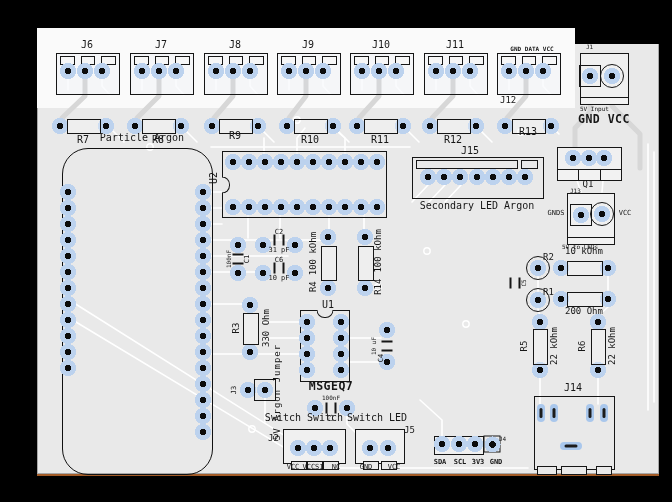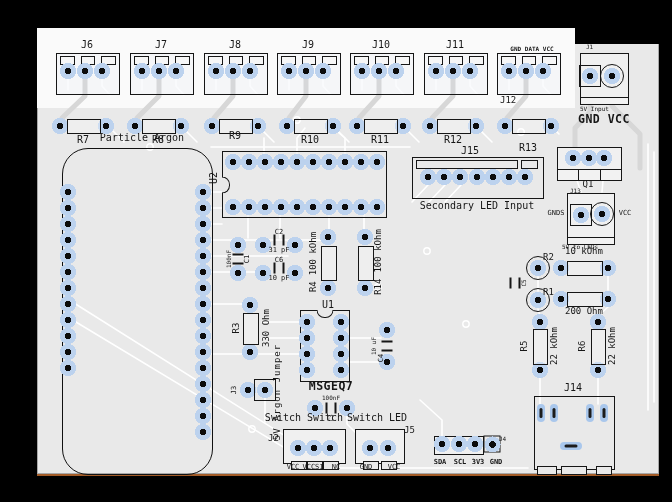--- a/index.html
+++ b/index.html
@@ -333,21 +333,21 @@
   <div class="comp" style="left:422px;top:119px;width:62px;">
     <div class="pad" style="left:8px;top:7px;"></div>
       <div class="pad" style="left:54px;top:7px;"></div>
     <div class="rbody" style="left:15px;top:0;width:32px;height:13px;"></div>
     <div class="t ctr s10" style="left:31px;top:16px;">R12</div>
   </div>
   <div class="comp" style="left:497px;top:119px;width:62px;">
     <div class="pad" style="left:8px;top:7px;"></div>
       <div class="pad" style="left:54px;top:7px;"></div>
     <div class="rbody" style="left:15px;top:0;width:32px;height:13px;"></div>
-    <div class="t ctr s10" style="left:31px;top:24px;">R13</div>
+    <div class="t ctr s10" style="left:31px;top:8px;">R13</div>
   </div>
 
   <div class="comp">
     <div class="dip" style="left:222px;top:151px;width:163px;height:65px;">
       <div class="notch-l"></div>
     </div>
     <div class="padrow">
         <div class="pad" style="left: 232.5px; top: 162px;"></div>
         <div class="pad" style="left: 248.6px; top: 162px;"></div>
         <div class="pad" style="left: 264.7px; top: 162px;"></div>
@@ -382,21 +382,21 @@
     </div>
     <div class="padrow">
         <div class="pad" style="left: 428px; top: 177px;"></div>
         <div class="pad" style="left: 444.2px; top: 177px;"></div>
         <div class="pad" style="left: 460.4px; top: 177px;"></div>
         <div class="pad" style="left: 476.6px; top: 177px;"></div>
         <div class="pad" style="left: 492.8px; top: 177px;"></div>
         <div class="pad" style="left: 509px; top: 177px;"></div>
         <div class="pad" style="left: 525.2px; top: 177px;"></div>
       </div>
-    <div class="t ctr s10" style="left:477px;top:201px;">Secondary LED Input</div>
+    <div class="t ctr s10" style="left:477px;top:201px;">Secondary LED Argon</div>
   </div>
 
   <div class="comp">
     <div class="jbox" style="left:557px;top:147px;width:63px;height:22px;background:#f0f0f0;"></div>
     <div class="padrow">
         <div class="pad" style="left: 573px; top: 158px;"></div>
         <div class="pad" style="left: 588.5px; top: 158px;"></div>
         <div class="pad" style="left: 604px; top: 158px;"></div>
       </div>
     <div class="strip" style="left:557px;top:169px;width:63px;height:10px;">

